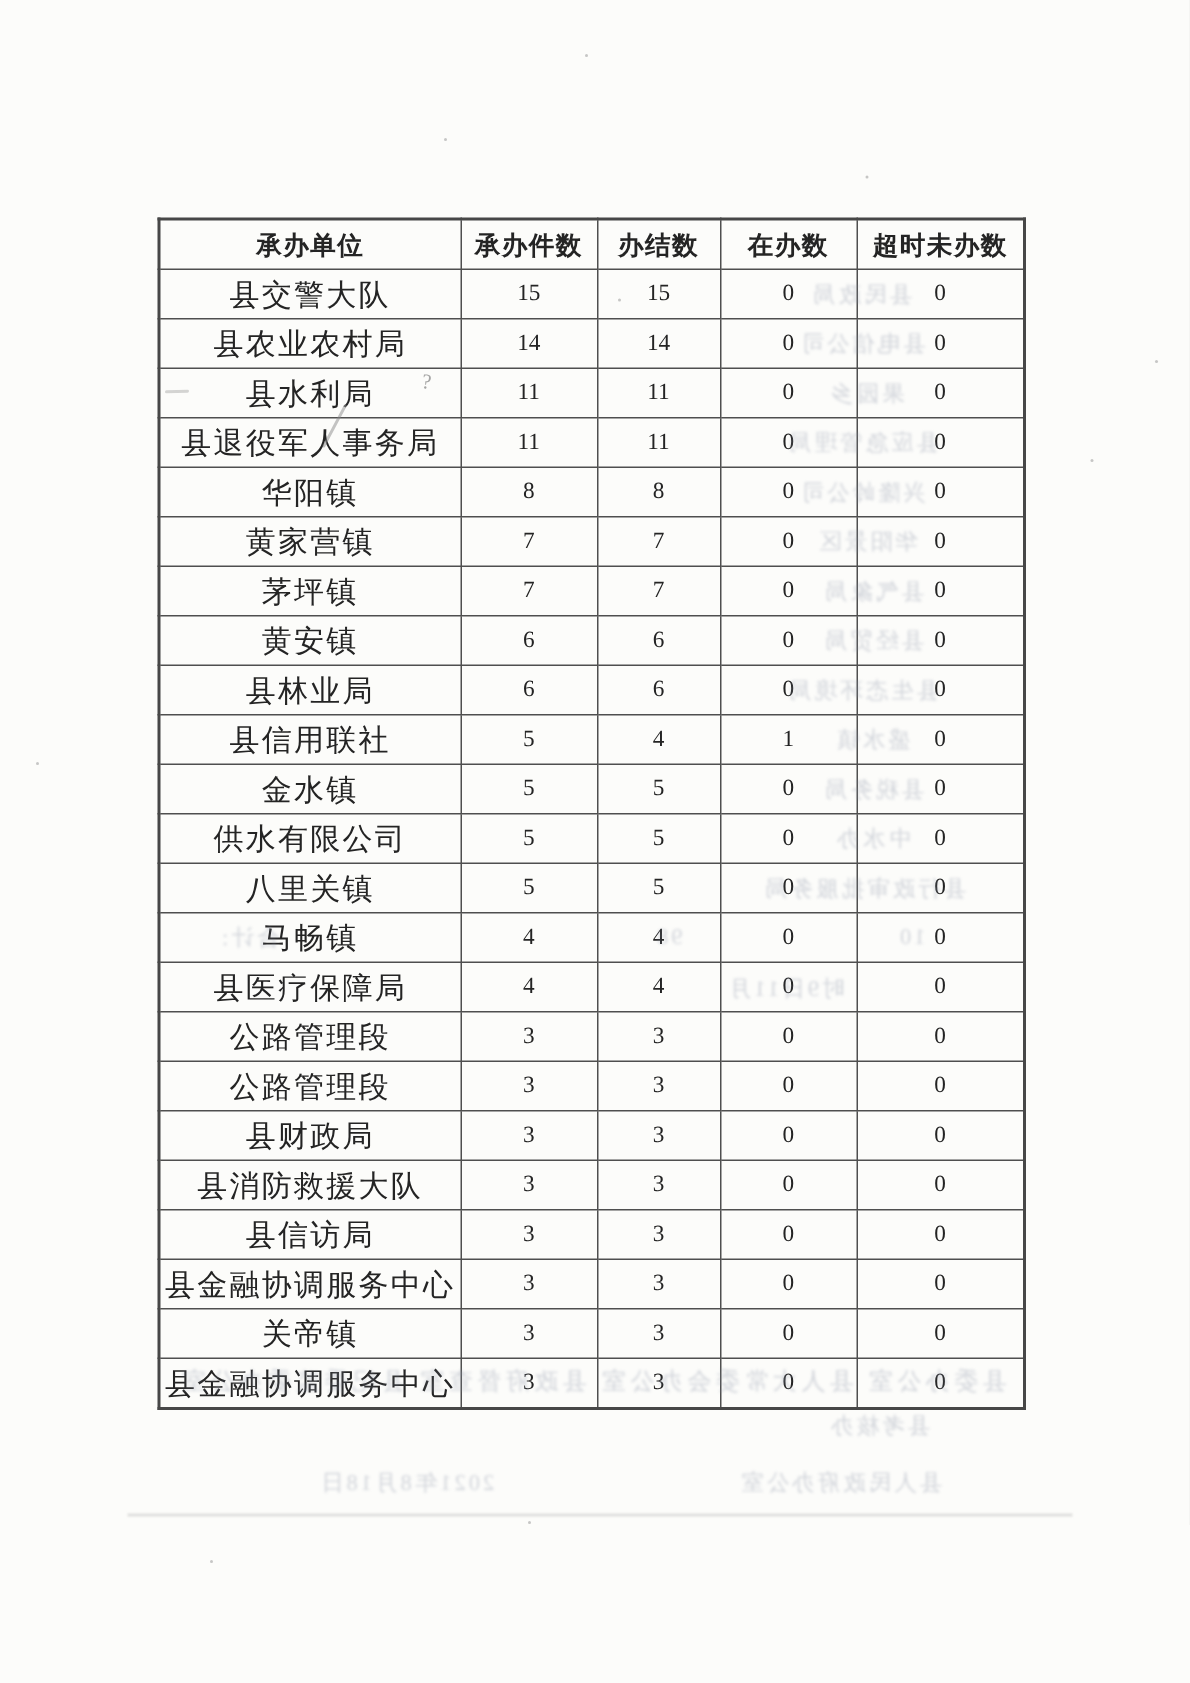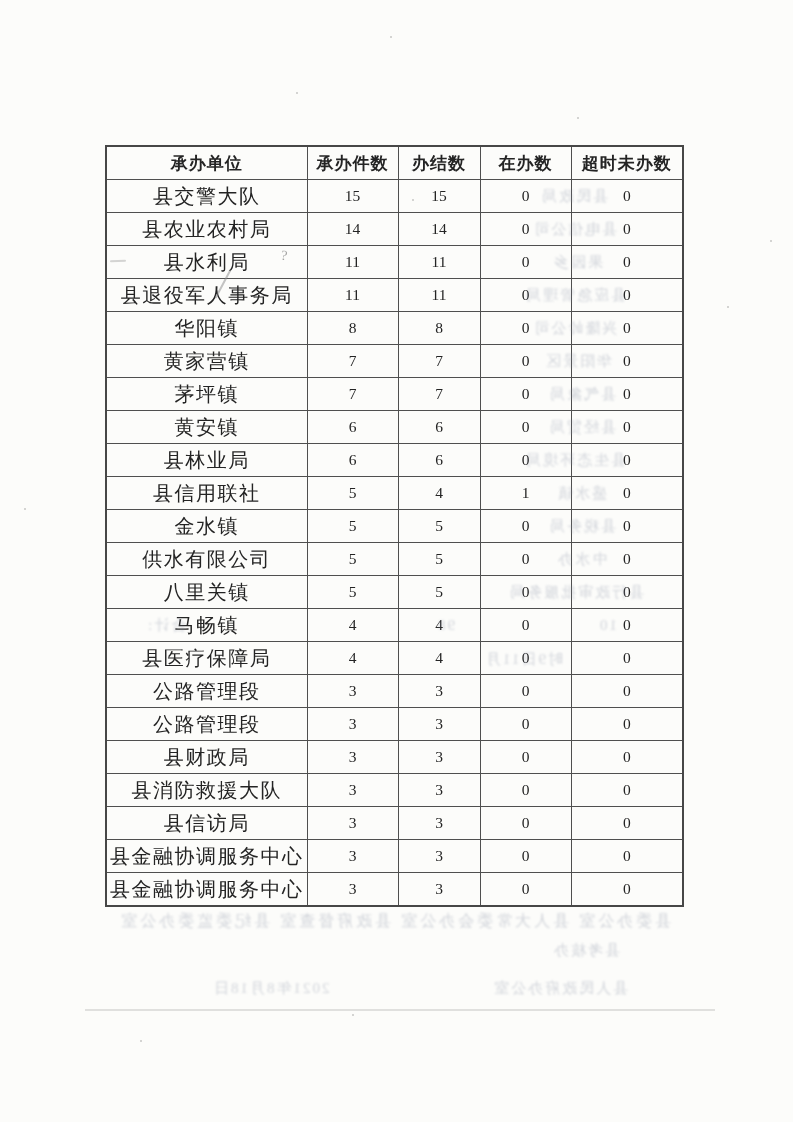--- a/index.html
+++ b/index.html
@@ -210,20 +210,27 @@
         </tr>
         <tr>
           <td class="unit-cell">县信访局</td>
           <td class="num-cell">3</td>
           <td class="num-cell">3</td>
           <td class="num-cell">0</td>
           <td class="num-cell">0</td>
         </tr>
         <tr>
           <td class="unit-cell">县金融协调服务中心</td>
+          <td class="num-cell">3</td>
+          <td class="num-cell">3</td>
+          <td class="num-cell">0</td>
+          <td class="num-cell">0</td>
+        </tr>
+        <tr>
+          <td class="unit-cell">关帝镇</td>
           <td class="num-cell">3</td>
           <td class="num-cell">3</td>
           <td class="num-cell">0</td>
           <td class="num-cell">0</td>
         </tr>
         <tr>
           <td class="unit-cell">县金融协调服务中心</td>
           <td class="num-cell">3</td>
           <td class="num-cell">3</td>
           <td class="num-cell">0</td>

